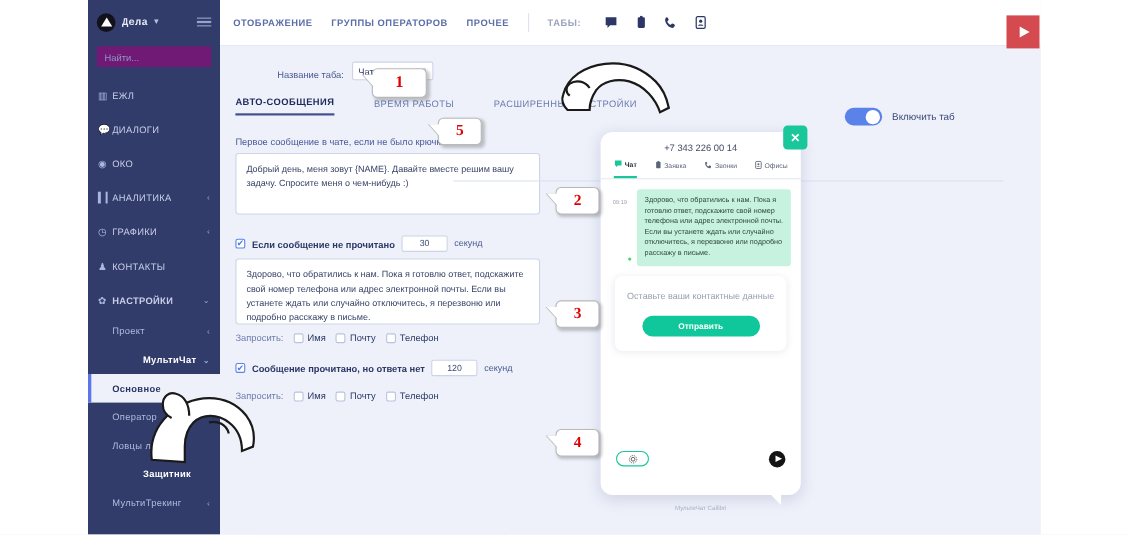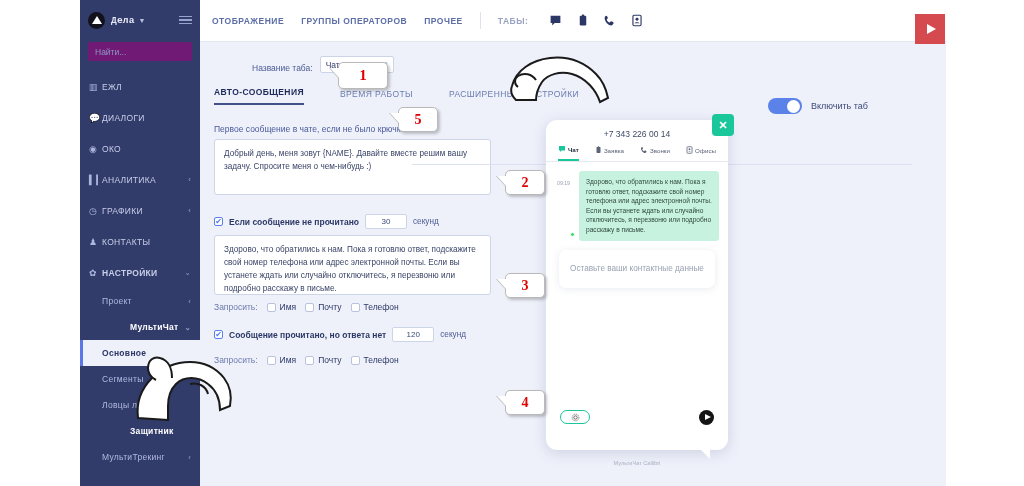--- a/index.html
+++ b/index.html
@@ -247,21 +247,21 @@
     <span class="arw">‹</span>
   </div>
   <div class="sb-item sb-sub strong">
     <span class="lbl">МультиЧат</span>
     <span class="arw">⌄</span>
   </div>
   <div class="sb-item sb-sub active">
     <span class="lbl">Основное</span>
   </div>
   <div class="sb-item sb-sub">
-    <span class="lbl">Сегменты</span>
+    <span class="lbl">Оператор</span>
   </div>
   <div class="sb-item sb-sub">
     <span class="lbl">Ловцы лидов</span>
   </div>
   <div class="sb-item sb-sub strong">
     <span class="lbl">Защитник</span>
   </div>
   <div class="sb-item sb-sub">
     <span class="lbl">МультиТрекинг</span>
     <span class="arw">‹</span>
@@ -430,20 +430,21 @@
   <div class="msg-row">
     <span class="avatar-wrap">
       <span class="avatar"></span><span class="avatar-dot"></span>
       <span class="avatar-time">09:19</span>
     </span>
     <span class="bubble">Здорово, что обратились к нам. Пока я готовлю ответ, подскажите свой номер телефона или адрес электронной почты. Если вы устанете ждать или случайно отключитесь, я перезвоню или подробно расскажу в письме.</span>
   </div>
 
   <div class="lead-card">
     <div class="lead-title">Оставьте ваши контактные данные</div>
+    <div class="lead-btn">Отправить</div>
   </div>
 
   <div class="wg-foot">
     <span class="gear-pill">
       <svg width="9" height="9" viewBox="0 0 16 16">
           <circle cx="8" cy="8" r="3" fill="none" stroke="#4a4a4a" stroke-width="1.4"></circle>
           <circle cx="8" cy="8" r="6" fill="none" stroke="#4a4a4a" stroke-width="1.4" stroke-dasharray="2 1.6"></circle>
         </svg>
     </span>
     <span class="send-circle">

